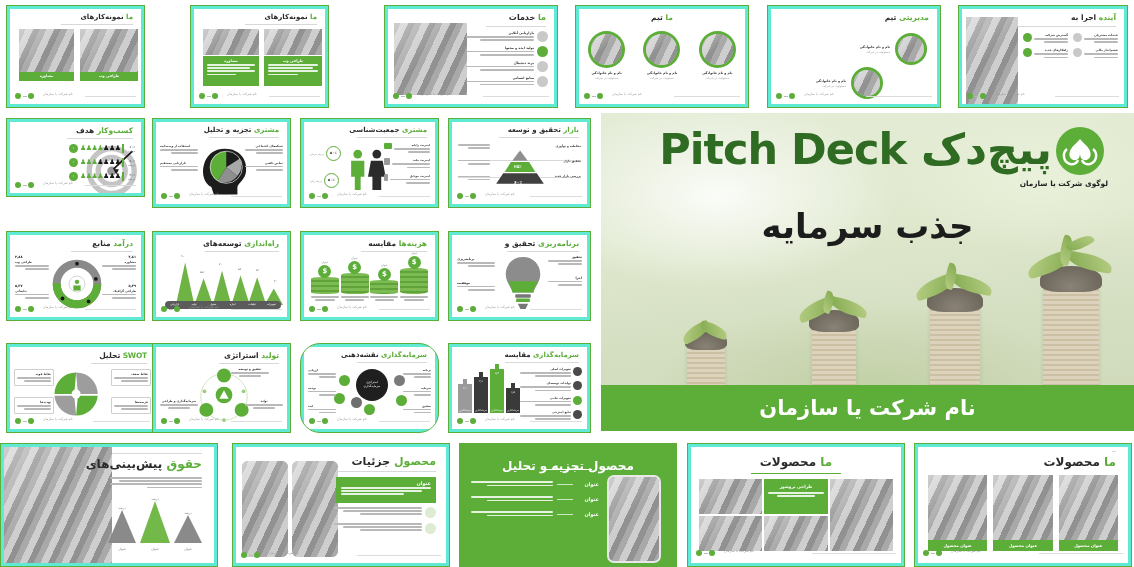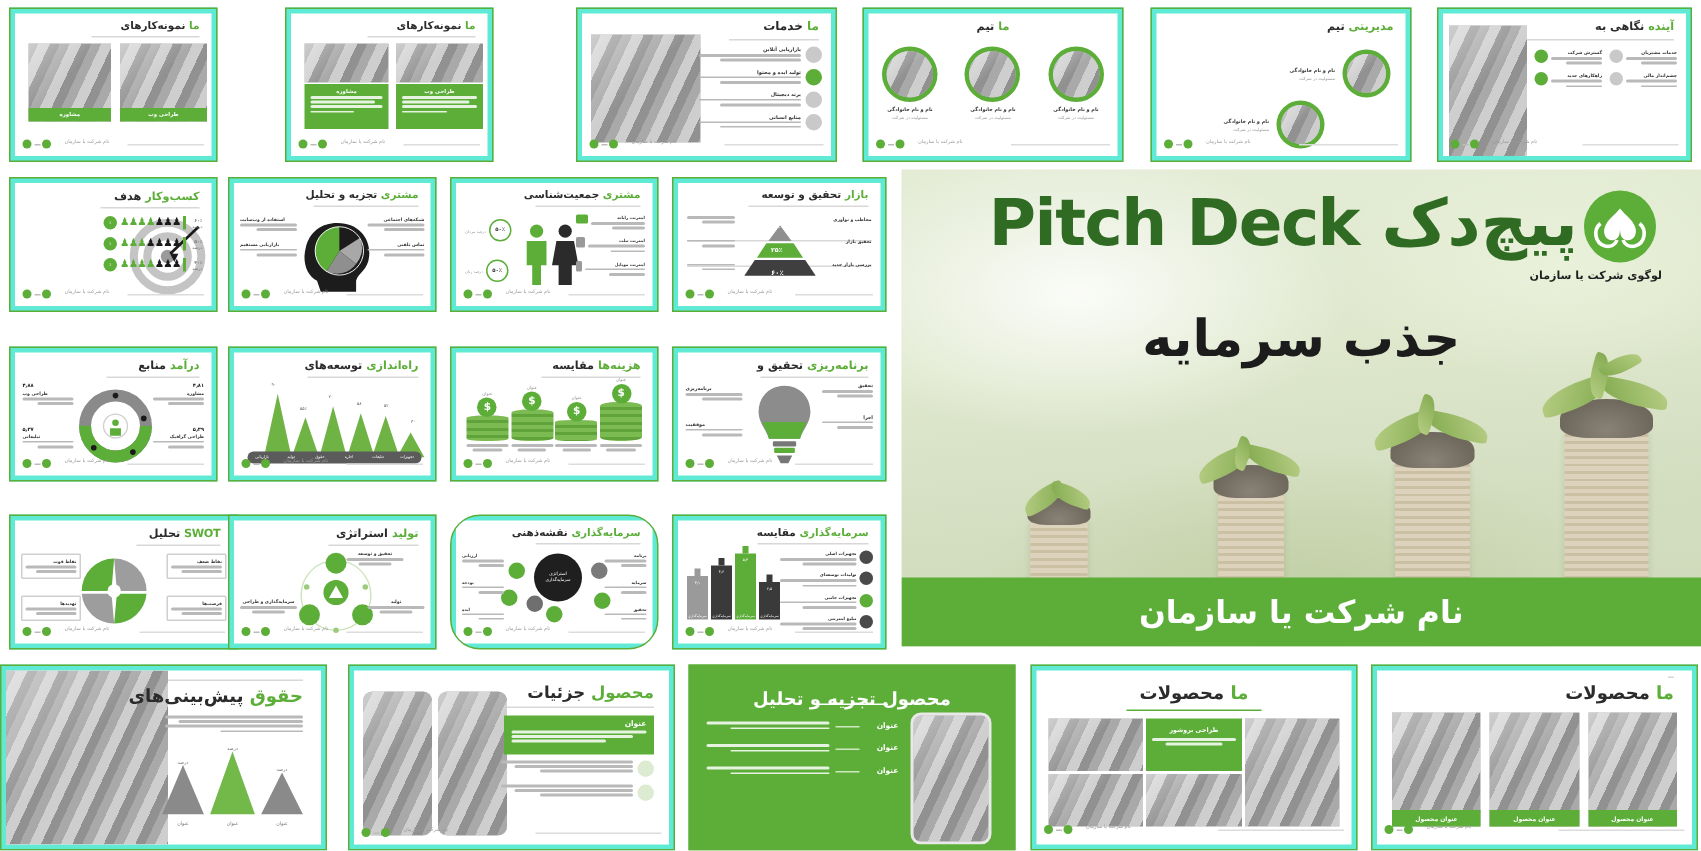--- a/index.html
+++ b/index.html
@@ -309,21 +309,21 @@
         <div class="ftxt">نام شرکت یا سازمان</div>
           <div class="fline"></div>
       </div>
     </div>
   </div>
 
   <div class="slide" style="left:958px;top:5px;width:170px;height:103px;">
     <div class="slide-inner">
       <div class="s-title" style="font-size:7.5px;">
         <span class="g">آینده</span>
-        <span>نگاهی به</span>
+        <span>اجرا به</span>
       </div>
       <div class="s-rule" style="right:8px;top:17px;width:100px;"></div>
       <div class="ph" style="left:4px;top:8px;width:52px;height:89px;"></div>
       <div style="position:absolute;right:6px;top:24px;width:98px;display:flex;flex-wrap:wrap;gap:4px 5px;direction:rtl;">
         <div style="width:45px;display:flex;flex-direction:row-reverse;gap:2px;">
           <div class="circ" style="position:relative;width:9px;height:9px;background:#c9c9c9;flex:none;"></div>
           <div style="flex:1;">
               <div class="mini-h" style="font-size:3px;">خدمات مشتریان</div>
               <span class="tl w100"></span>
               <span class="tl w70"></span>
@@ -357,21 +357,21 @@
       <div class="footer">
         <div class="dot d1"></div>
           <div class="dash"></div>
           <div class="dot d2"></div>
         <div class="ftxt">نام شرکت یا سازمان</div>
           <div class="fline"></div>
       </div>
     </div>
   </div>
 
-  <div class="slide" style="left:6px;top:118px;width:139px;height:90px;">
+  <div class="slide" style="left:6px;top:118px;width:139px;height:79px;">
     <div class="slide-inner">
       <div class="s-title" style="font-size:7.5px;">
         <span class="g">کسب‌وکار</span>
         <span>هدف</span>
       </div>
       <div class="s-rule" style="right:8px;top:16px;width:66px;"></div>
       <svg viewBox="0 0 60 60" style="position:absolute;left:70px;top:22px;width:58px;height:54px;">
         <circle cx="33" cy="30" r="25" fill="none" stroke="#c4c4c4" stroke-width="6"></circle>
         <circle cx="33" cy="30" r="15" fill="none" stroke="#c4c4c4" stroke-width="6"></circle>
         <circle cx="33" cy="30" r="5" fill="#9a9a9a"></circle>

